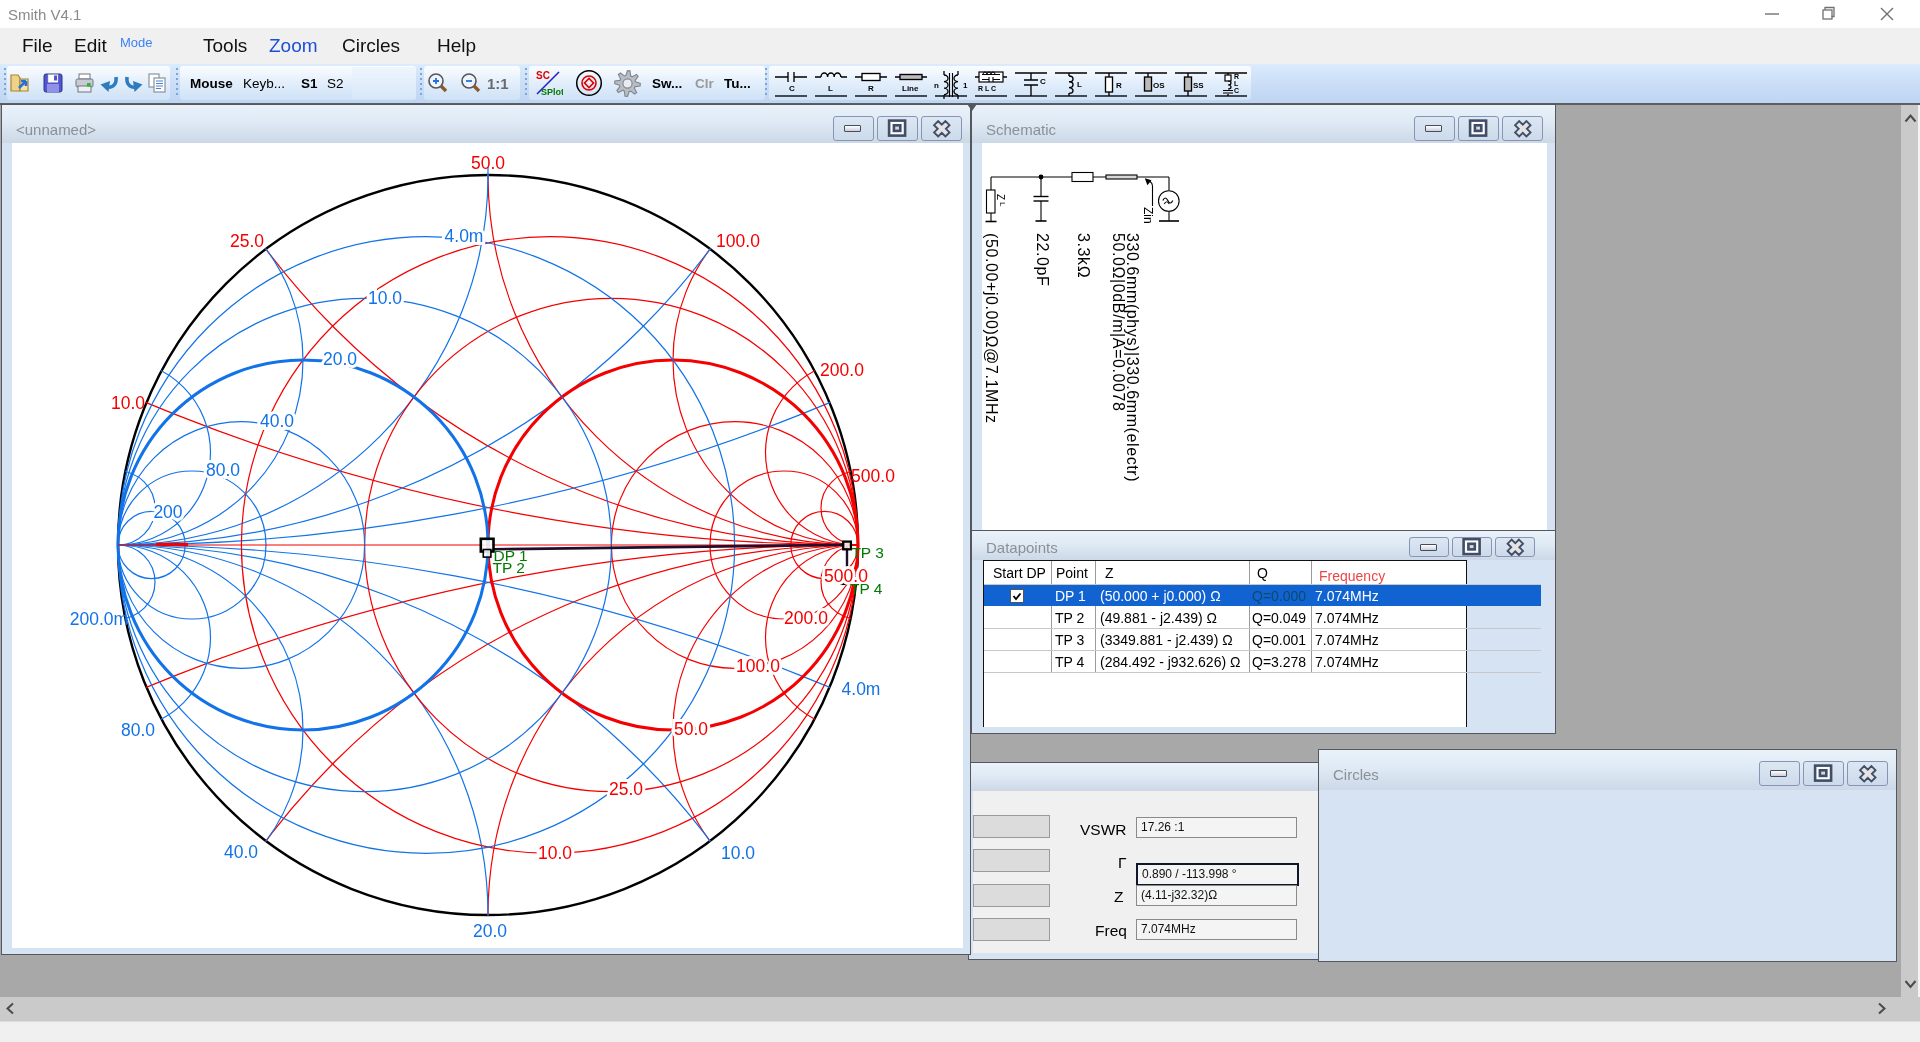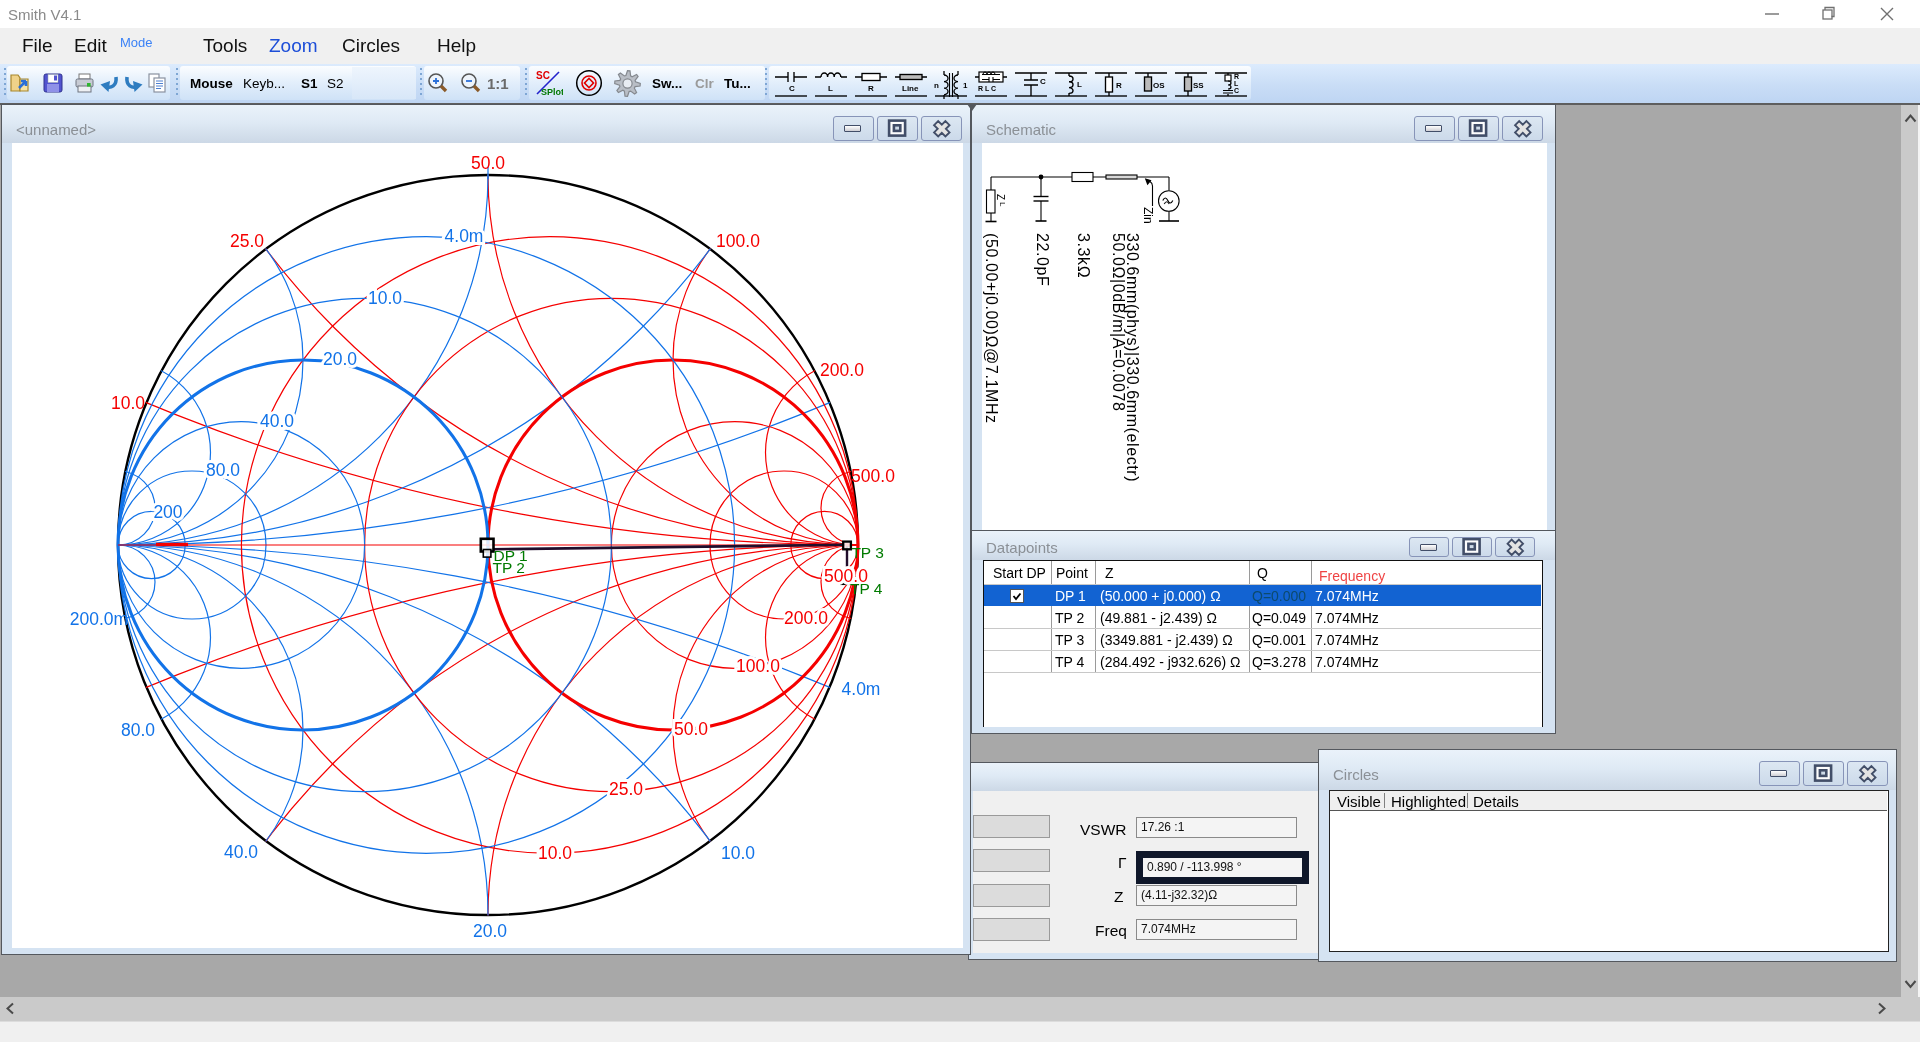--- a/index.html
+++ b/index.html
@@ -260,21 +260,21 @@
         <rect x="15.4" y="5.8" width="6.4" height="5.6" fill="#cfdbe8" stroke="#424e68" stroke-width="2.6"></rect>
       </svg>
     </div>
     <div style="position:absolute;top:6px;width:40px;height:20px;border:1.4px solid #8794b8;border-radius:3px;background:linear-gradient(180deg,#dce7f2,#ccdaea);box-sizing:border-box;left:523px">
       <svg width="38" height="18" style="position:absolute;left:0;top:0">
         <path transform="translate(19.3,9.299999999999999) rotate(45)" d="M-8.0,-2.9 L-2.9,-2.9 L-2.9,-8.0 L2.9,-8.0 L2.9,-2.9 L8.0,-2.9 L8.0,2.9 L2.9,2.9 L2.9,8.0 L-2.9,8.0 L-2.9,2.9 L-8.0,2.9 Z" fill="#e3e3e3" stroke="#424e68" stroke-width="1.9"></path>
       </svg>
     </div>
     <div style="position:absolute;left:10px;top:29px;width:565px;height:167px;background:#d5e3f2;overflow:hidden">
       <div style="left:1px;top:0;width:560px;height:170px">
-        <div style="position:absolute;left:0;top:0;width:560px;height:170px;background:#fff;border:1.6px solid #111;box-sizing:border-box;font-size:14px">
+        <div style="position:absolute;left:0;top:0;width:484px;height:170px;background:#fff;border:1.6px solid #111;box-sizing:border-box;font-size:14px">
           <div class="t" style="position:absolute;left:9px;top:4px;color:#000">Start DP</div>
           <div class="t" style="position:absolute;left:72px;top:4px;color:#000">Point</div>
           <div class="t" style="position:absolute;left:121px;top:4px;color:#000">Z</div>
           <div class="t" style="position:absolute;left:273px;top:4px;color:#000">Q</div>
           <div class="t" style="position:absolute;left:335px;top:7px;color:#ef4444">Frequency</div>
           <div style="position:absolute;left:67px;top:0;width:1px;height:112px;background:#9a9a9a"></div>
           <div style="position:absolute;left:111px;top:0;width:1px;height:112px;background:#9a9a9a"></div>
           <div style="position:absolute;left:265px;top:0;width:1px;height:112px;background:#9a9a9a"></div>
           <div style="position:absolute;left:327px;top:0;width:1px;height:112px;background:#9a9a9a"></div>
           <div style="position:absolute;left:0;top:23px;width:557px;height:1px;background:#c8c8c8"></div>
@@ -327,21 +327,21 @@
       <div style="left:0px;top:58px;width:75px;height:21px;background:#dcdcdc;border:1px solid #9a9a9a"></div>
       <div style="left:0px;top:93px;width:75px;height:21px;background:#dcdcdc;border:1px solid #9a9a9a"></div>
       <div style="left:0px;top:127px;width:75px;height:21px;background:#dcdcdc;border:1px solid #9a9a9a"></div>
       <div class="t" style="left:107px;top:30px;font-size:15.5px;color:#000">VSWR</div>
       <div class="t" style="left:145px;top:63px;font-size:15.5px;color:#000">Γ</div>
       <div class="t" style="left:141px;top:97px;font-size:15.5px;color:#000">Z</div>
       <div class="t" style="left:122px;top:131px;font-size:15.5px;color:#000">Freq</div>
       <div style="left:163px;top:26px;width:159px;height:19px;background:#f4f4f4;border:1px solid #8a8a8a">
         <div class="t" style="left:4px;top:2px;font-size:12px;color:#111">17.26 :1</div>
       </div>
-      <div style="left:163px;top:60px;width:159px;height:19px;background:#f4f4f4;border:7px solid #0f172a">
+      <div style="left:163px;top:72px;width:159px;height:19px;background:#f4f4f4;border:2px solid #0f172a">
         <div class="t" style="left:4px;top:2px;font-size:12px;color:#111">0.890 / -113.998 °</div>
       </div>
       <div style="left:163px;top:94px;width:159px;height:19px;background:#f4f4f4;border:1px solid #8a8a8a">
         <div class="t" style="left:4px;top:2px;font-size:12px;color:#111">(4.11-j32.32)Ω</div>
       </div>
       <div style="left:163px;top:128px;width:159px;height:19px;background:#f4f4f4;border:1px solid #8a8a8a">
         <div class="t" style="left:4px;top:2px;font-size:12px;color:#111">7.074MHz</div>
       </div>
     </div>
   </div>
@@ -469,30 +469,20 @@
       <svg width="39" height="23" style="position:absolute;left:0;top:0">
         <rect x="11.1" y="3.6" width="16" height="15" fill="#fdfdfd" stroke="#424e68" stroke-width="2.6"></rect>
         <rect x="15.9" y="8.3" width="6.4" height="5.6" fill="#cfdbe8" stroke="#424e68" stroke-width="2.6"></rect>
       </svg>
     </div>
     <div style="position:absolute;top:11px;width:41px;height:25px;border:1.4px solid #8794b8;border-radius:3px;background:linear-gradient(180deg,#dce7f2,#ccdaea);box-sizing:border-box;left:528px">
       <svg width="39" height="23" style="position:absolute;left:0;top:0">
         <path transform="translate(19.8,11.799999999999999) rotate(45)" d="M-8.0,-2.9 L-2.9,-2.9 L-2.9,-8.0 L2.9,-8.0 L2.9,-2.9 L8.0,-2.9 L8.0,2.9 L2.9,2.9 L2.9,8.0 L-2.9,8.0 L-2.9,2.9 L-8.0,2.9 Z" fill="#e3e3e3" stroke="#424e68" stroke-width="1.9"></path>
       </svg>
     </div>
-    <div style="position:absolute;left:10px;top:40px;width:560px;height:162px;background:#fff;overflow:hidden">
-      <div style="left:0;top:0;width:560px;height:162px;background:#fff;border:1.6px solid #222;box-sizing:border-box">
-        <div style="left:0;top:0;width:557px;height:19px;background:#efefef;border-bottom:1px solid #555"></div>
-        <div class="t" style="left:7px;top:2px;font-size:15px;color:#000">Visible</div>
-        <div class="t" style="left:61px;top:2px;font-size:15px;color:#000">Highlighted</div>
-        <div class="t" style="left:143px;top:2px;font-size:15px;color:#000">Details</div>
-        <div style="left:54px;top:2px;width:1px;height:15px;background:#808080"></div>
-        <div style="left:137px;top:2px;width:1px;height:15px;background:#808080"></div>
-      </div>
-    </div>
   </div>
 <div style="left:1901px;top:105px;width:17px;height:892px;background:#cacaca"></div>
 <div style="left:1918px;top:105px;width:2px;height:892px;background:#f4f4f4"></div>
 <svg style="position:absolute;left:1901px;top:105px" width="19" height="892">
     <path d="M4.5,16.5 L9.5,10.5 L14.5,16.5" stroke="#4a4a4a" stroke-width="2" fill="none"></path>
     <path d="M4.5,876 L9.5,882 L14.5,876" stroke="#4a4a4a" stroke-width="2" fill="none"></path>
   </svg>
 <div style="left:0;top:997px;width:1920px;height:24px;background:#cacaca"></div>
 <svg style="position:absolute;left:0;top:997px" width="1920" height="24">
     <path d="M13,6.5 L7.5,11.5 L13,16.5" stroke="#4a4a4a" stroke-width="2" fill="none"></path>

